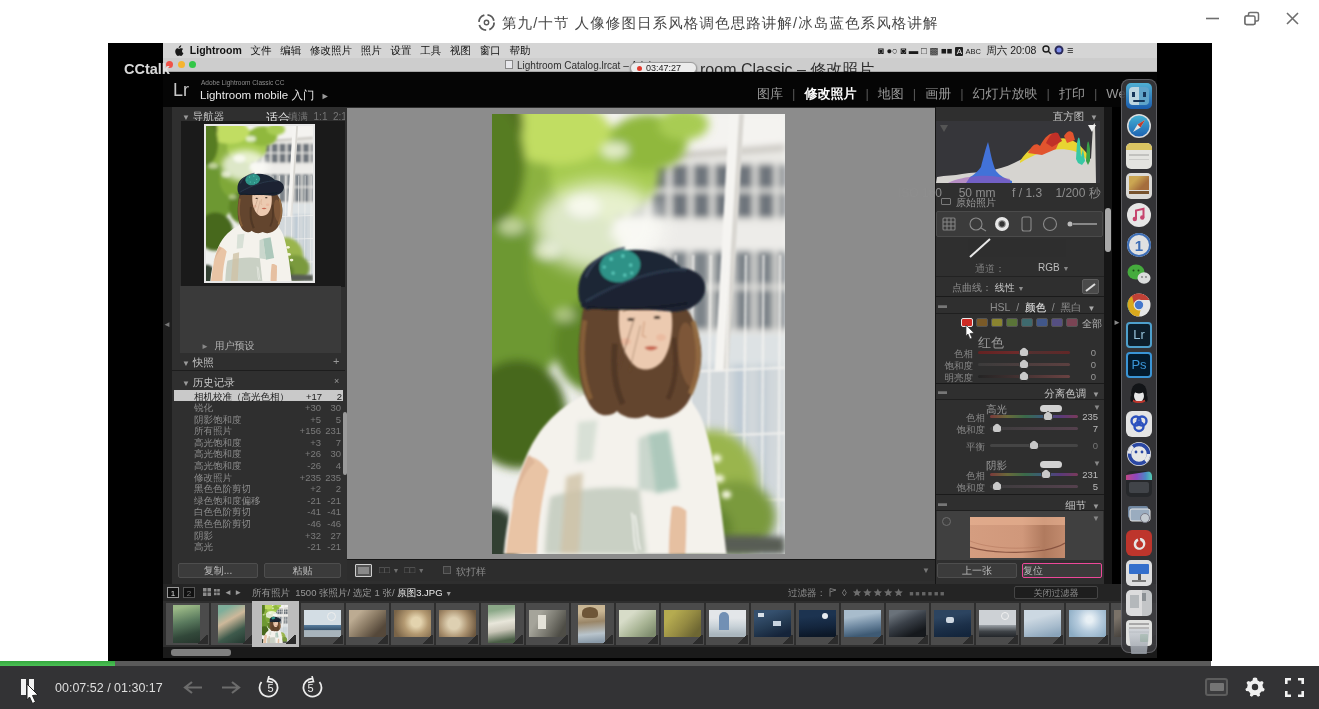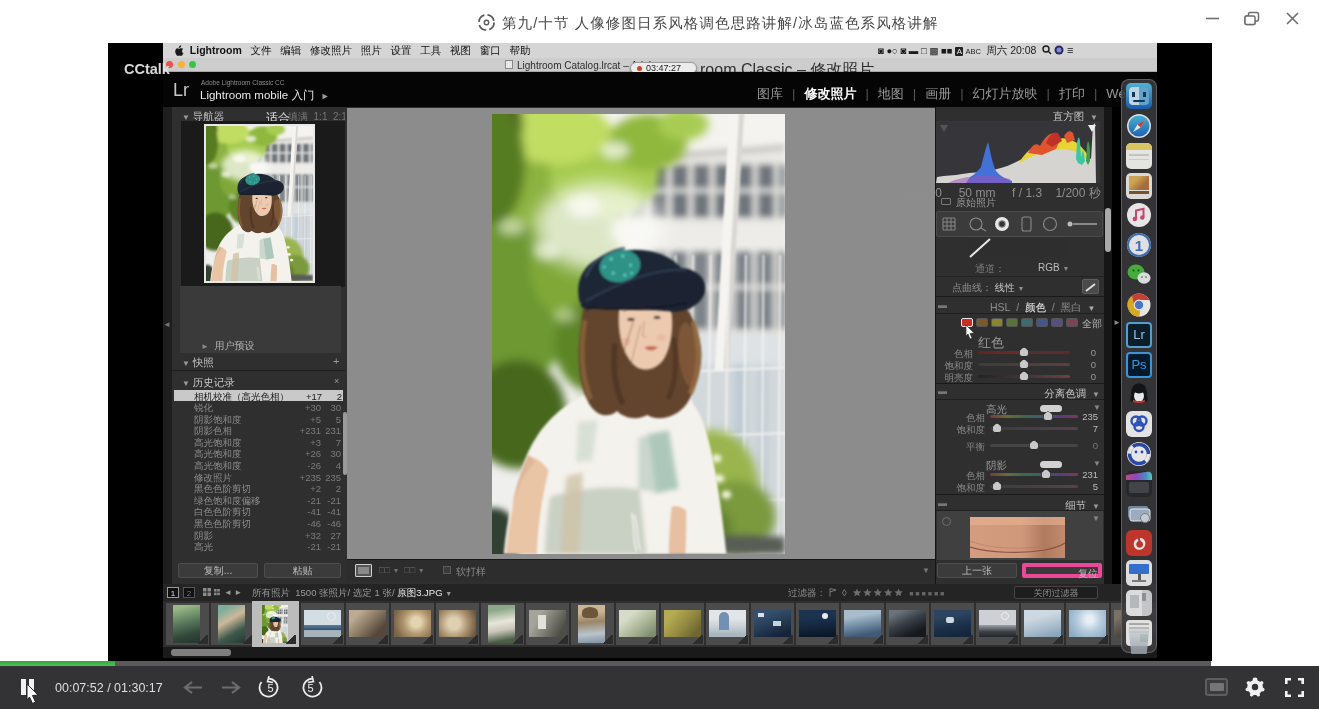--- a/index.html
+++ b/index.html
@@ -275,21 +275,21 @@
 <div class="a" style="left:182px;top:376px;font-size:10.5px;color:#c6c6c6"><span style="font-size:8px;color:#999">▼</span> 历史记录</div>
 <div class="a" style="left:334px;top:376px;font-size:9px;color:#999">×</div>
 
 <div class="a" style="left:174px;top:390px;width:169px;height:11px;background:#c9c9c9"></div>
 <div class="a" style="left:194px;top:391px;font-size:9.5px;color:#191919">相机校准（高光色相）</div>
 <div class="a" style="left:296px;top:391px;width:26px;font-size:9.5px;color:#191919;text-align:right">+17</div>
 <div class="a" style="left:326px;top:391px;width:16px;font-size:9.5px;color:#191919;text-align:right">2</div>
 <div class="a" id="histrows" style="left:174px;top:402px;width:169px;font-size:9.5px;color:#8d8d8d;line-height:11.6px">
 <div><span class="hl" style="padding-left:20px">锐化</span><span class="h1">+30</span><span class="h2">30</span></div>
 <div><span class="hl" style="padding-left:20px">阴影饱和度</span><span class="h1">+5</span><span class="h2">5</span></div>
-<div><span class="hl" style="padding-left:20px">阴影色相</span><span class="h1">+231</span><span class="h2">231</span></div>
+<div><span class="hl" style="padding-left:20px">所有照片</span><span class="h1">+156</span><span class="h2">231</span></div>
 <div><span class="hl" style="padding-left:20px">高光饱和度</span><span class="h1">+3</span><span class="h2">7</span></div>
 <div><span class="hl" style="padding-left:20px">高光饱和度</span><span class="h1">+26</span><span class="h2">30</span></div>
 <div><span class="hl" style="padding-left:20px">高光饱和度</span><span class="h1">-26</span><span class="h2">4</span></div>
 <div><span class="hl" style="padding-left:20px">修改照片</span><span class="h1">+235</span><span class="h2">235</span></div>
 <div><span class="hl" style="padding-left:20px">黑色色阶剪切</span><span class="h1">+2</span><span class="h2">2</span></div>
 <div><span class="hl" style="padding-left:20px">绿色饱和度偏移</span><span class="h1">-21</span><span class="h2">-21</span></div>
 <div><span class="hl" style="padding-left:20px">白色色阶剪切</span><span class="h1">-41</span><span class="h2">-41</span></div>
 <div><span class="hl" style="padding-left:20px">黑色色阶剪切</span><span class="h1">-46</span><span class="h2">-46</span></div>
 <div><span class="hl" style="padding-left:20px">阴影</span><span class="h1">+32</span><span class="h2">27</span></div>
 <div><span class="hl" style="padding-left:20px">高光</span><span class="h1">-21</span><span class="h2">-21</span></div>
@@ -456,21 +456,21 @@
           <stop offset="1" stop-color="#c28b6e"></stop>
         </linearGradient>
       </defs>
  <rect width="95" height="41" fill="url(#skin)"></rect>
  <path d="M0,30 C20,36 50,37 75,33 C85,31 92,28 95,26" fill="none" stroke="#7a4636" stroke-width="1.2" opacity=".8"></path>
  <path d="M0,24 C15,30 40,33 70,30" fill="none" stroke="#a86a50" stroke-width=".8" opacity=".5"></path>
  <rect width="95" height="8" fill="#e7b393" opacity=".6"></rect>
 </svg>
 
 <div class="a" style="left:937px;top:563px;width:80px;height:15px;background:#3b3b3b;border:1px solid #4e4e4e;border-radius:2px;font-size:10px;color:#bdbdbd;text-align:center;line-height:13px">上一张</div>
-<div class="a" style="left:1022px;top:563px;width:80px;height:15px;background:#3b3b3b;border:4px solid #ec4899;border-radius:2px;font-size:10px;color:#bdbdbd;text-align:right;line-height:13px">复位</div>
+<div class="a" style="left:1022px;top:563px;width:80px;height:15px;background:#3b3b3b;border:1px solid #ec4899;border-radius:2px;font-size:10px;color:#bdbdbd;text-align:left;line-height:13px">复位</div>
 
 <div class="a" style="left:1113px;top:318px;font-size:8px;color:#888">►</div>
 <div class="a" style="left:1104px;top:107px;width:8px;height:477px;background:#161616"></div>
 <div class="a" style="left:1105px;top:208px;width:6px;height:44px;background:#a9a9a9;border-radius:3px"></div>
 
 <div class="a" style="left:163px;top:584px;width:994px;height:17px;background:#242424"></div>
 <div class="a" style="left:167px;top:587px;width:12px;height:11px;border:1px solid #999;background:#111;color:#ddd;font-size:8px;text-align:center;line-height:11px">1</div>
 <div class="a" style="left:183px;top:587px;width:12px;height:11px;border:1px solid #555;background:#111;color:#777;font-size:8px;text-align:center;line-height:11px">2</div>
 <svg class="a" style="left:203px;top:588px" width="18" height="9" viewBox="0 0 18 9">
       <g fill="#8a8a8a">

